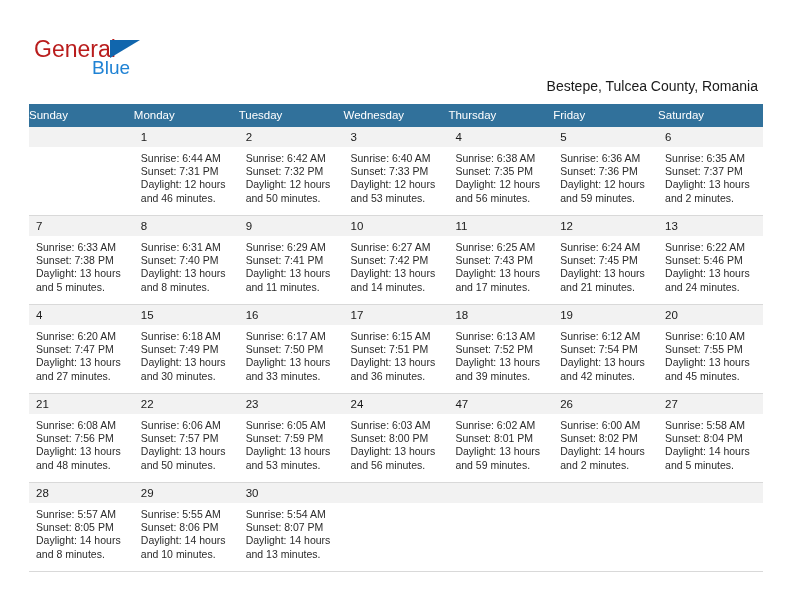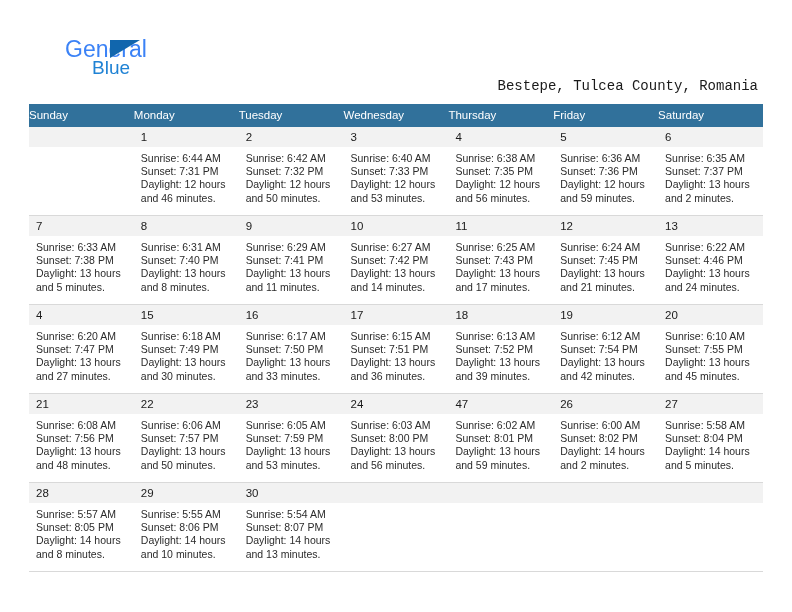--- a/index.html
+++ b/index.html
@@ -34,23 +34,22 @@
     top: 36px;
     width: 220px;
     height: 50px;
   }
   .logo-general {
     position: absolute;
     left: 0;
     top: 0;
     font-size: 23px;
     letter-spacing: 0px;
-    color: #3b82f6;
+    color: #b91c1c;
     font-family: "Liberation Sans", sans-serif;
-    margin-left: 31px;
   }
   .logo-tri {
     position: absolute;
     left: 76px;
     top: 4px;
     width: 0;
     height: 0;
     border-left: 30px solid #1166ad;
     border-bottom: 18px solid transparent;
   }
@@ -73,21 +72,21 @@
     font-family: "Liberation Sans", sans-serif;
   }
   .subtitle {
     position: absolute;
     right: 34px;
     top: 78px;
     font-size: 14px;
     color: #1a1a1a;
     text-align: right;
     white-space: nowrap;
-    font-family: Liberation Mono, monospace;
+    font-family: Liberation Sans, sans-serif;
   }
 
   
   .calendar {
     position: absolute;
     left: 29px;
     top: 104px;
     width: 734px;
   }
   table.cal {
@@ -276,21 +275,21 @@
                 <div>Sunrise: 6:24 AM</div>
                 <div>Sunset: 7:45 PM</div>
                 <div>Daylight: 13 hours</div>
                 <div>and 21 minutes.</div>
               </div>
             </td>
             <td>
               <span class="daynum">13</span>
               <div class="info">
                 <div>Sunrise: 6:22 AM</div>
-                <div>Sunset: 4:46 PM</div>
+                <div>Sunset: 5:46 PM</div>
                 <div>Daylight: 13 hours</div>
                 <div>and 24 minutes.</div>
               </div>
             </td>
           </tr>
           <tr class="week-row">
             <td>
               <span class="daynum">4</span>
               <div class="info">
                 <div>Sunrise: 6:20 AM</div>

